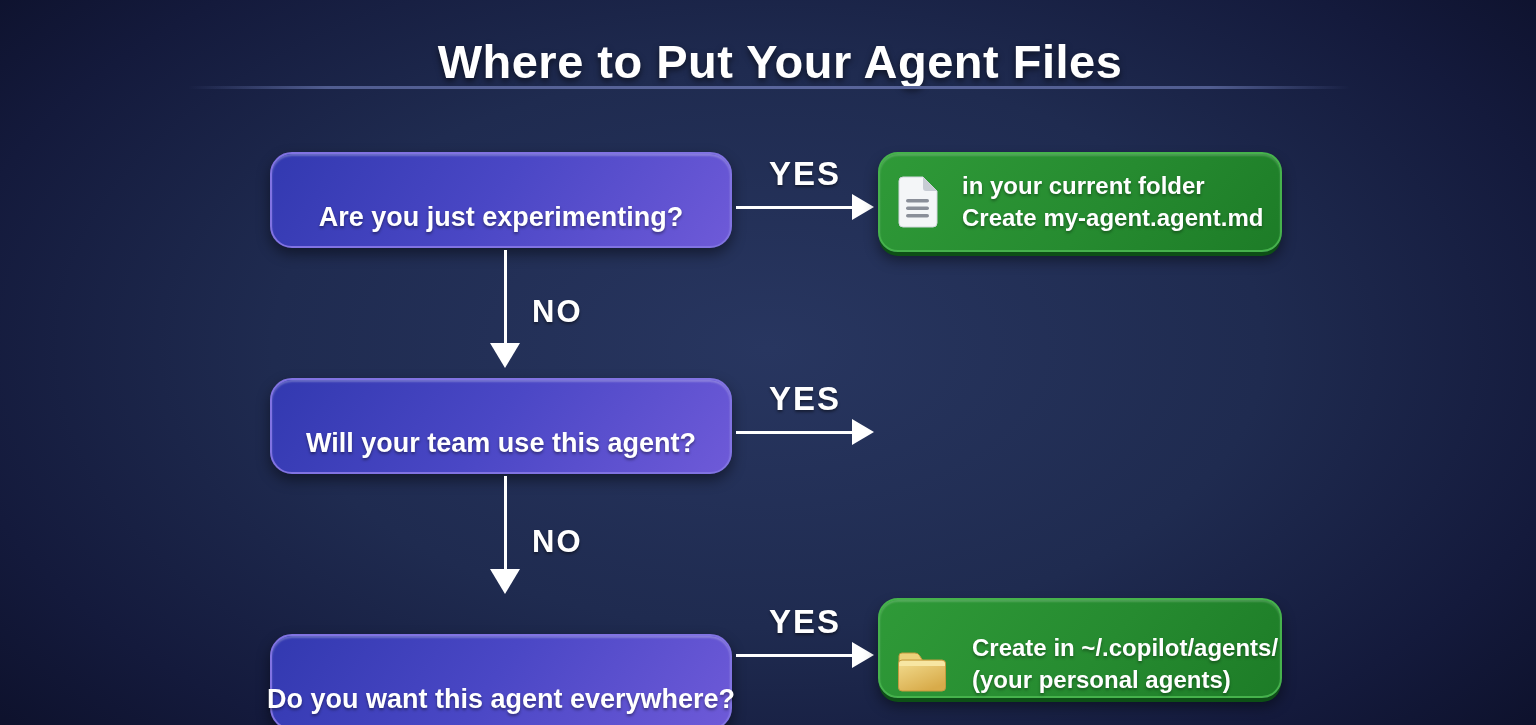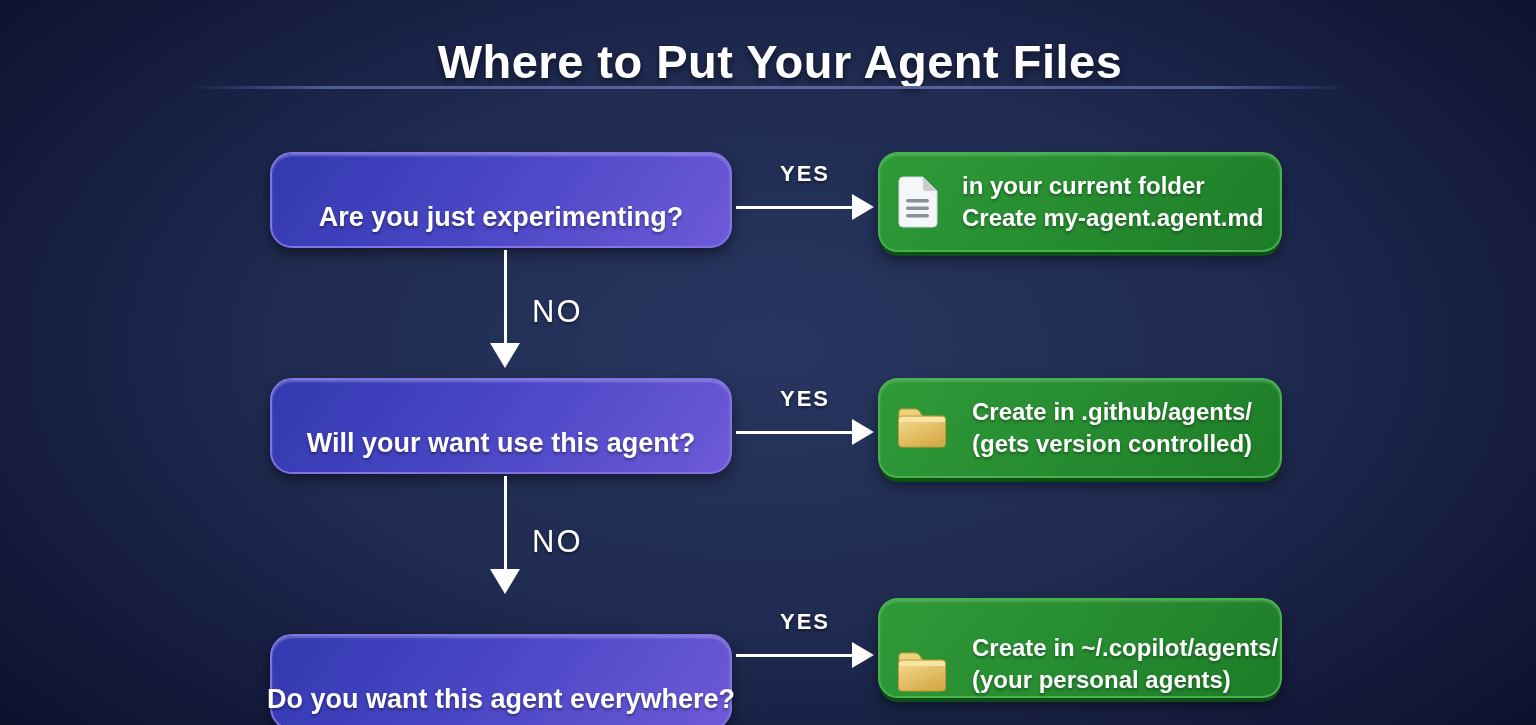--- a/index.html
+++ b/index.html
@@ -60,21 +60,21 @@
     text-shadow: 0 2px 3px rgba(0,0,0,0.35);
     white-space: nowrap;
   }
 
   
   .yes-group {
     position: absolute; left: 736px; width: 138px;
     display: flex; flex-direction: column; align-items: center;
   }
   .yes-label {
-    color: #ffffff; font-size: 22px; font-weight: bold; line-height: 32px;
+    color: #ffffff; font-size: 33px; font-weight: bold; line-height: 32px;
     letter-spacing: 2px; margin-bottom: 4px;
     text-shadow: 0 2px 3px rgba(0,0,0,0.45);
   }
   .harrow { position: relative; width: 138px; height: 26px; }
   .harrow .hline { position: absolute; left: 0; top: 11.5px; width: 118px; height: 3px; background: #ffffff; }
   .harrow .hhead {
     position: absolute; right: 0; top: 0; width: 0; height: 0;
     border-top: 13px solid transparent; border-bottom: 13px solid transparent;
     border-left: 22px solid #ffffff;
   }
@@ -83,21 +83,21 @@
   .no-group { position: absolute; left: 490px; width: 120px; }
   .varrow { position: relative; width: 30px; height: 118px; }
   .varrow .vline { position: absolute; left: 13.5px; top: 0; width: 3px; height: 94px; background: #ffffff; }
   .varrow .vhead {
     position: absolute; left: 0; top: 93px; width: 0; height: 0;
     border-left: 15px solid transparent; border-right: 15px solid transparent;
     border-top: 25px solid #ffffff;
   }
   .no-label {
     position: absolute; left: 42px;
-    color: #ffffff; font-size: 31px; font-weight: normal;
+    color: #ffffff; font-size: 31px; font-weight: bold;
     letter-spacing: 2px;
     text-shadow: 0 2px 3px rgba(0,0,0,0.45);
   }
 
   
   .q0 { top: 152px; } .q1 { top: 378px; } .q2 { top: 634px; }
   .a0 { top: 152px; } .a1 { top: 378px; } .a2 { top: 598px; align-items: flex-end; }
   .y0 { top: 158px; } .y1 { top: 383px; } .y2 { top: 606px; }
   .n0 { top: 250px; } .n1 { top: 476px; }
   .n0 .no-label { top: 44px; } .n1 .no-label { top: 48px; }
@@ -137,46 +137,27 @@
   </div>
   <div class="no-group n0">
     <div class="varrow">
       <div class="vline"></div>
       <div class="vhead"></div>
     </div>
     <span class="no-label">NO</span>
   </div>
 
   <div class="qbox q1">
-    <span class="qtext">Will your want use this agent?</span>
+    <span class="qtext">Will your team use this agent?</span>
   </div>
   <div class="yes-group y1">
     <span class="yes-label">YES</span>
     <div class="harrow">
       <div class="hline"></div>
       <div class="hhead"></div>
-    </div>
-  </div>
-  <div class="abox a1">
-    <span class="aicon">
-      <svg width="56" height="48" viewBox="0 0 56 48">
-        <defs>
-          <linearGradient id="fg1" x1="0" y1="0" x2="0.6" y2="1">
-            <stop offset="0" stop-color="#f3dd90"></stop>
-              <stop offset="1" stop-color="#d8ab4a"></stop>
-          </linearGradient>
-        </defs>
-        <path d="M5 14 L5 8 Q5 5 8 5 L21 5 Q24 5 25.5 7.5 L29 13 Z" fill="#ecd27a" stroke="#c49a3e" stroke-width="1"></path>
-        <rect x="4.5" y="12" width="47" height="31" rx="3.5" fill="url(#fg1)" stroke="#c49a3e" stroke-width="1"></rect>
-        <path d="M5 16 Q5 13 8 13 H48 Q51 13 51 16 V18 H5 Z" fill="#f7e6a3"></path>
-      </svg>
-    </span>
-    <div class="atext">
-      <div>Create in .github/agents/</div>
-      <div>(gets version controlled)</div>
     </div>
   </div>
   <div class="no-group n1">
     <div class="varrow">
       <div class="vline"></div>
       <div class="vhead"></div>
     </div>
     <span class="no-label">NO</span>
   </div>
 

